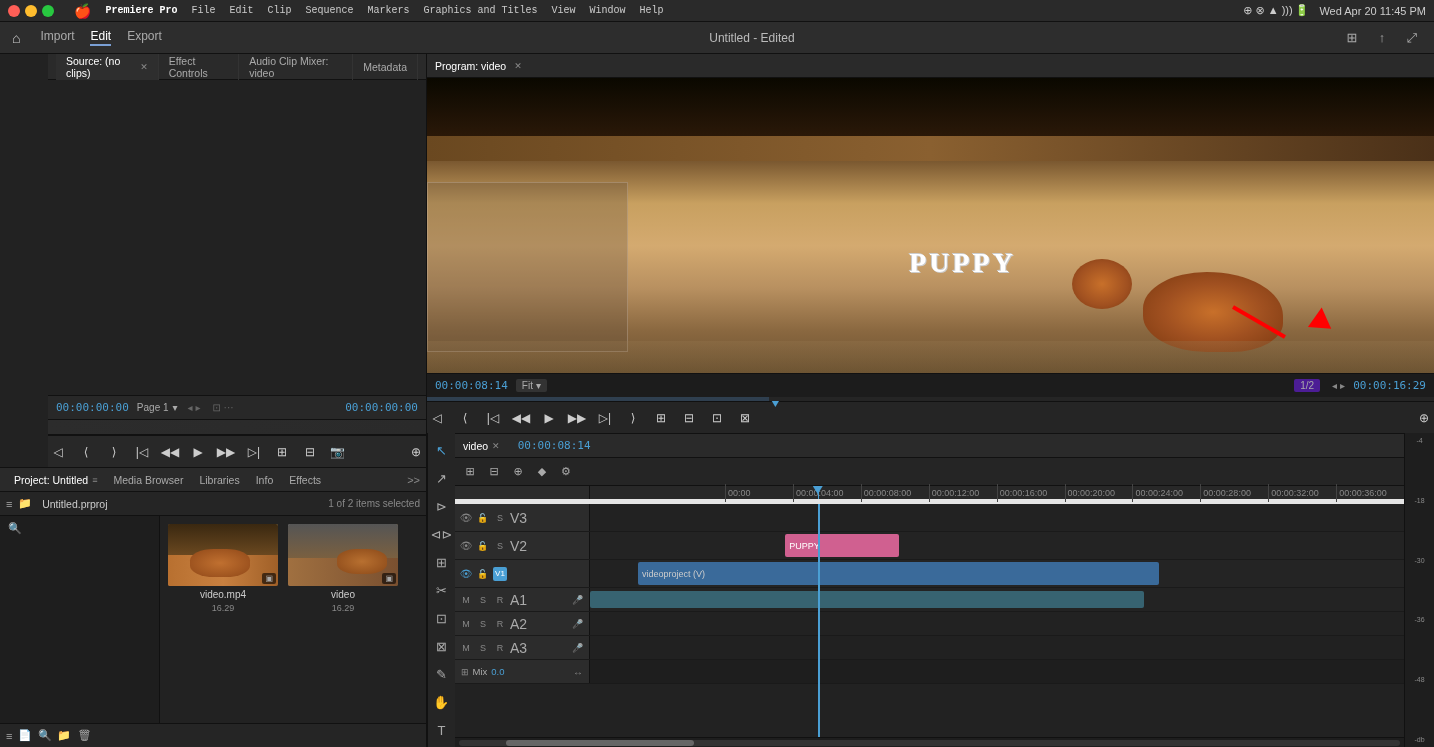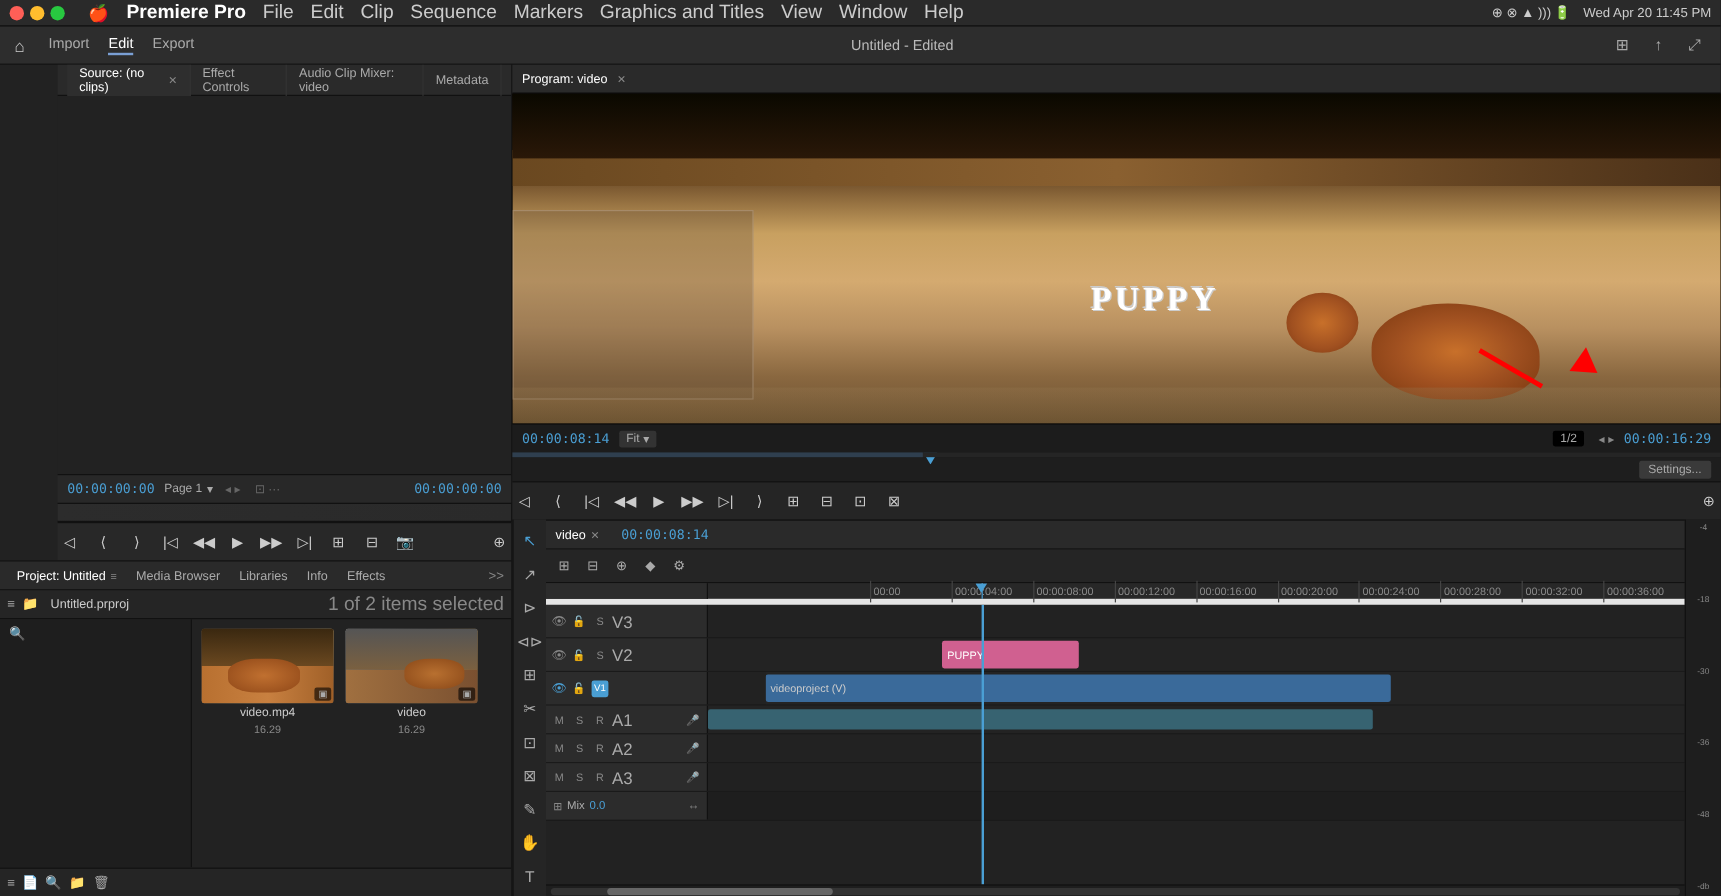--- a/index.html
+++ b/index.html
@@ -20,21 +20,21 @@
       background: #2a2a2a;
       display: flex;
       align-items: center;
       padding: 0 8px;
       gap: 14px;
       border-bottom: 1px solid #111;
       position: relative;
       z-index: 100;
     }
     .menu-apple { font-size: 14px; color: #ccc; }
-    .menu-item { font-size: 16px; color: #ccc; cursor: default; }
+    .menu-item { font-size: 10px; color: #ccc; cursor: default; font-family: Liberation Mono, monospace; }
     .menu-item.active { font-weight: bold; color: #fff; }
     .menu-spacer { flex: 1; }
     .menu-right { display: flex; align-items: center; gap: 10px; font-size: 11px; color: #ccc; }
     .menu-time { font-size: 11px; color: #ccc; }
     .traffic-lights { display: flex; gap: 5px; margin-right: 6px; }
     .tl { width: 12px; height: 12px; border-radius: 50%; }
     .tl-red { background: #ff5f57; }
     .tl-yellow { background: #ffbd2e; }
     .tl-green { background: #28c840; }
 
@@ -184,21 +184,21 @@
     .project-toolbar {
       height: 24px;
       background: #252525;
       display: flex;
       align-items: center;
       padding: 0 6px;
       gap: 6px;
       border-bottom: 1px solid #111;
     }
     .proj-icon { color: #aaa; font-size: 11px; cursor: default; }
-    .proj-count { margin-left: auto; font-size: 16px; color: #888; }
+    .proj-count { margin-left: auto; font-size: 10px; color: #888; }
 
     .project-content {
       flex: 1;
       display: flex;
       overflow: hidden;
     }
     .project-sidebar {
       width: 160px;
       background: #1e1e1e;
       border-right: 1px solid #111;
@@ -328,21 +328,21 @@
       height: 24px;
       background: #1c1c1c;
       display: flex;
       align-items: center;
       padding: 0 8px;
       gap: 8px;
       border-top: 1px solid #111;
     }
     .prog-timecode { color: #4a9fd4; font-size: 11px; font-family: monospace; }
     .prog-fit { font-size: 10px; color: #aaa; background: #333; padding: 1px 6px; border-radius: 2px; display: flex; align-items: center; gap: 3px; }
-    .prog-pages { font-size: 10px; color: #aaa; background: #000000; padding: 1px 6px; border-radius: 2px; }
+    .prog-pages { font-size: 10px; color: #aaa; background: #4c1d95; padding: 1px 6px; border-radius: 2px; }
     .prog-timecode-right { margin-left: auto; color: #4a9fd4; font-size: 11px; font-family: monospace; }
     .prog-settings { font-size: 10px; color: #aaa; background: #3a3a3a; padding: 2px 8px; border-radius: 2px; cursor: default; }
 
     .program-playback {
       height: 32px;
       background: #252525;
       display: flex;
       align-items: center;
       justify-content: center;
       gap: 8px;
@@ -860,23 +860,20 @@
         </div>
         <span class="prog-timecode-right">00:00:16:29</span>
       </div>
 
       <div style="height:4px;background:#1a1a1a;position:relative;">
         <div style="position:absolute;left:34%;top:0;width:12px;height:10px;background:#4a9fd4;clip-path:polygon(0 0,100% 0,50% 100%);"></div>
         <div style="position:absolute;left:0;right:0;height:100%;background:#252525;"></div>
         <div style="position:absolute;left:0;width:34%;height:100%;background:#3a5a7a;opacity:0.5;"></div>
       </div>
 
-      <div style="height:20px;background:#1e1e1e;display:flex;align-items:center;justify-content:flex-end;padding:0 8px;">
-        <span class="prog-settings">Settings...</span>
-      </div>
 
       <div class="program-playback">
         <span class="ctrl-btn">◁</span>
         <span class="ctrl-btn">⟨</span>
         <span class="ctrl-btn">|◁</span>
         <span class="ctrl-btn">◀◀</span>
         <span class="ctrl-btn">▶</span>
         <span class="ctrl-btn">▶▶</span>
         <span class="ctrl-btn">▷|</span>
         <span class="ctrl-btn">⟩</span>

